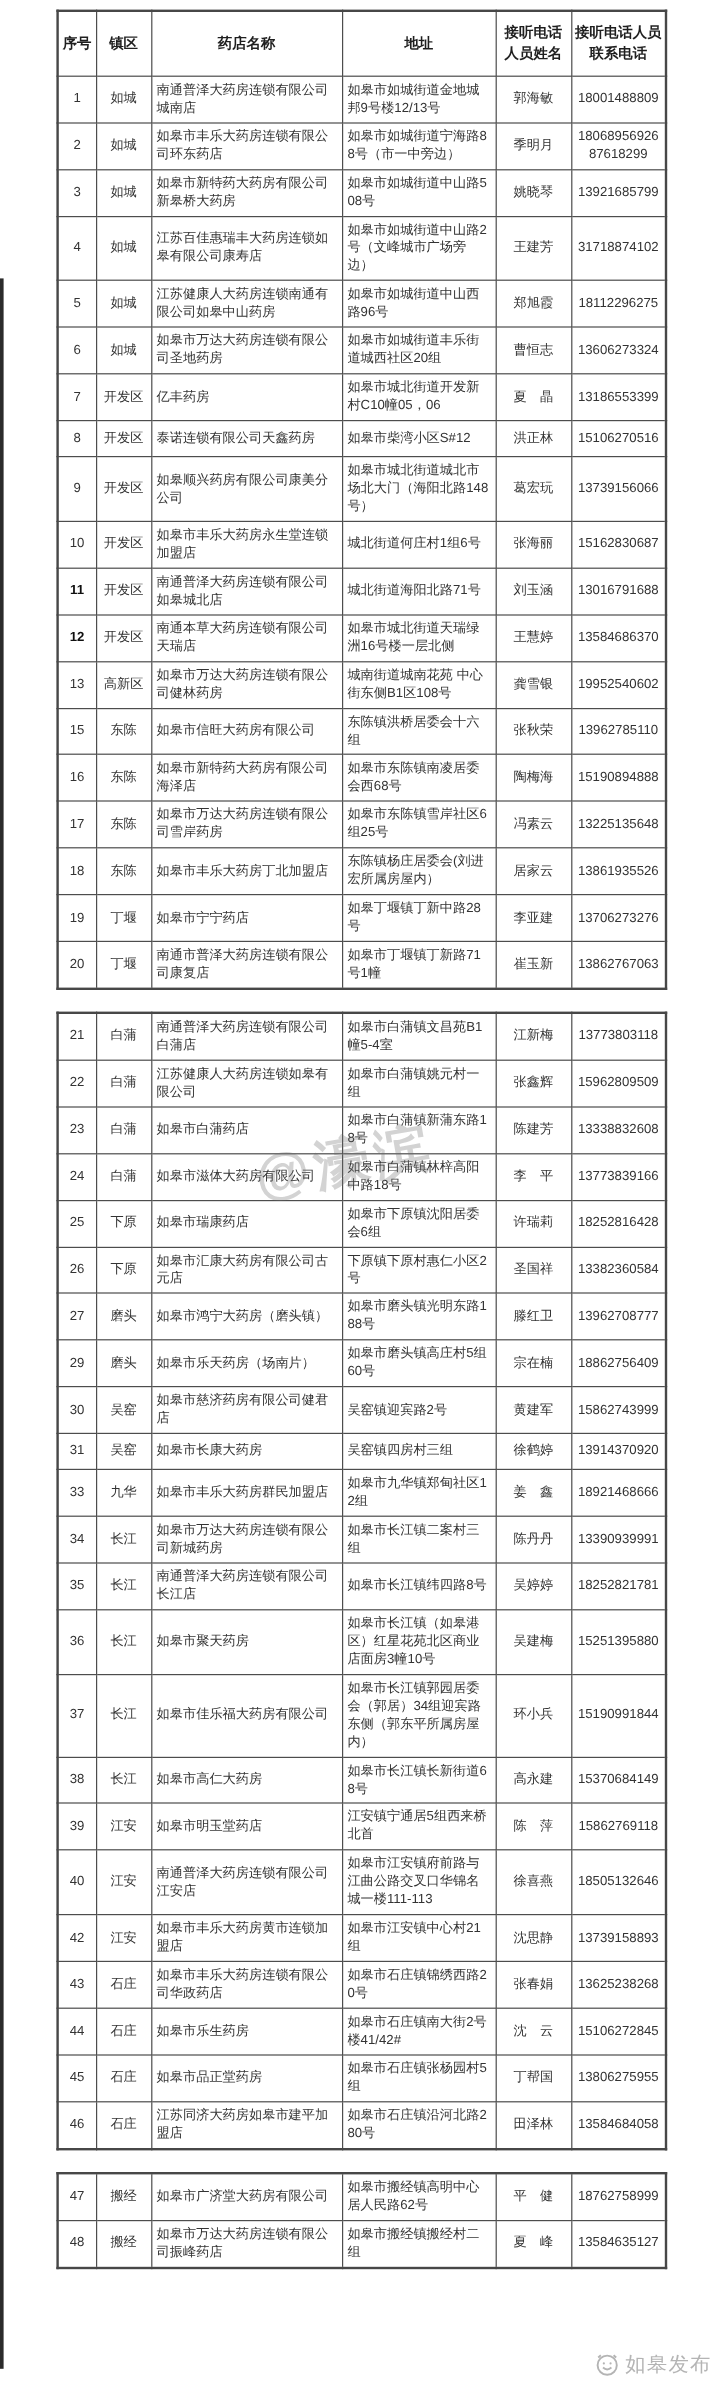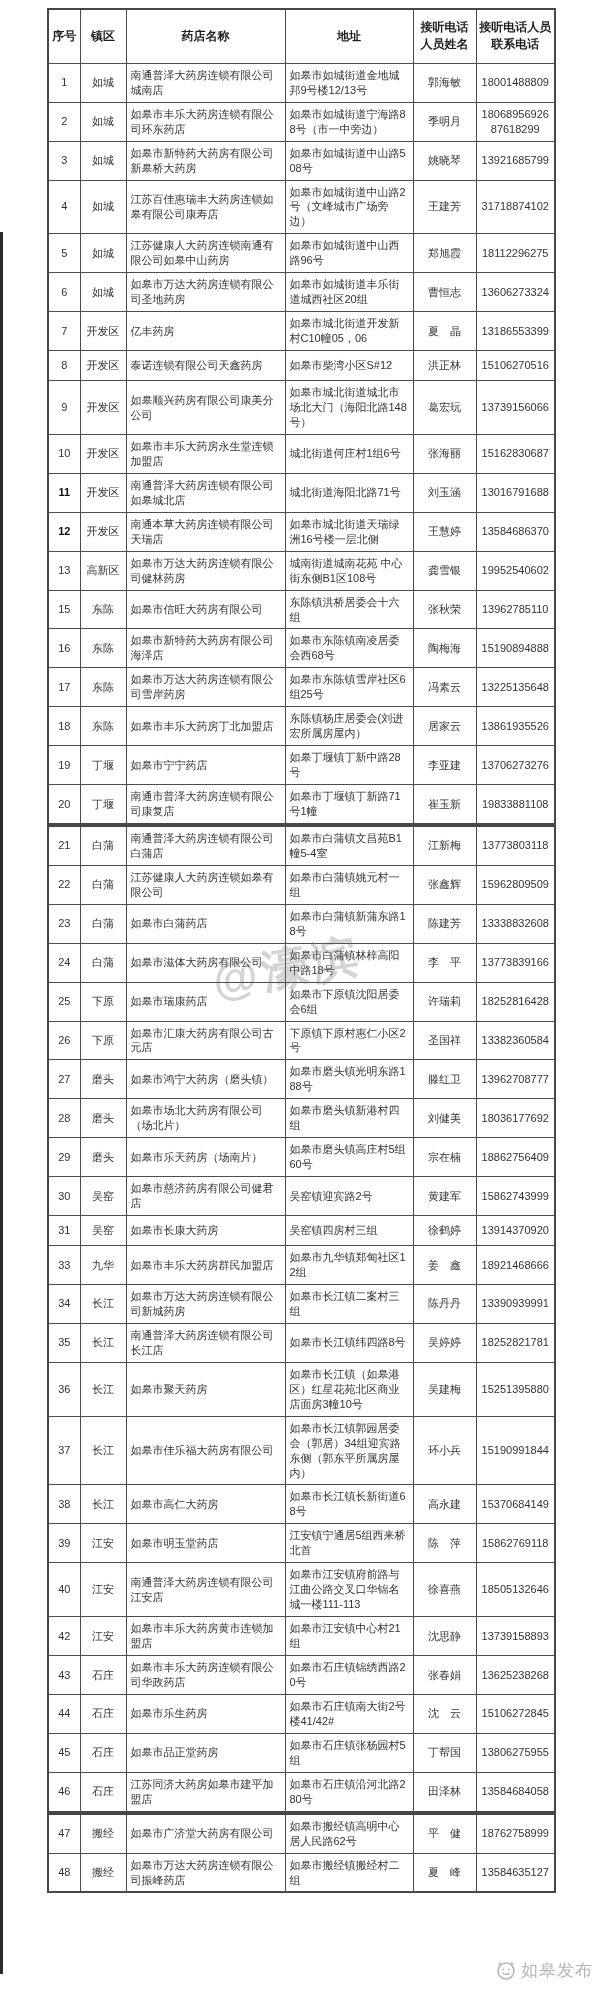--- a/index.html
+++ b/index.html
@@ -12,21 +12,21 @@
     overflow:hidden;
   }
   #table-area{position:absolute;left:47px;top:8px;width:507px;}
   table.seg{
     border-collapse:collapse;
     table-layout:fixed;
     width:507px;
     background:#fff;
     border:2px solid #474747;
   }
-  #table-area table.seg + table.seg{margin-top:0;}
+  #table-area table.seg + table.seg{margin-top:18px;}
   th,td{border:1px solid #4d4d4d;overflow:hidden;word-break:break-all;}
   th{
     font-size:12px;font-weight:700;color:#1f1f1f;
     text-align:center;padding:9px 2px;line-height:1.45;
   }
   td{
     font-size:11px;line-height:1.36;color:#333;
     padding:4px 4px;height:30px;box-sizing:border-box;
     text-align:center;
   }
@@ -223,21 +223,21 @@
       <td class="left">如皋丁堰镇丁新中路28号</td>
       <td>李亚建</td>
       <td>13706273276</td>
     </tr>
           <tr>
       <td>20</td>
       <td>丁堰</td>
       <td class="left">南通市普泽大药房连锁有限公司康复店</td>
       <td class="left">如皋市丁堰镇丁新路71号1幢</td>
       <td>崔玉新</td>
-      <td>19833881108</td>
+      <td>13862767063</td>
     </tr>
         </tbody>
     </table>
       <table class="seg">
       <colgroup>
         <col style="width:32px">
           <col style="width:46px">
           <col style="width:159px">
         <col style="width:128px">
           <col style="width:63px">
@@ -293,28 +293,20 @@
       <td>圣国祥</td>
       <td>13382360584</td>
     </tr>
           <tr>
       <td>27</td>
       <td>磨头</td>
       <td class="left">如皋市鸿宁大药房（磨头镇）</td>
       <td class="left">如皋市磨头镇光明东路188号</td>
       <td>滕红卫</td>
       <td>13962708777</td>
-    </tr>
-          <tr>
-      <td>28</td>
-      <td>磨头</td>
-      <td class="left">如皋市场北大药房有限公司（场北片）</td>
-      <td class="left">如皋市磨头镇新港村四组</td>
-      <td>刘健美</td>
-      <td>18036177692</td>
     </tr>
           <tr>
       <td>29</td>
       <td>磨头</td>
       <td class="left">如皋市乐天药房（场南片）</td>
       <td class="left">如皋市磨头镇高庄村5组60号</td>
       <td>宗在楠</td>
       <td>18862756409</td>
     </tr>
           <tr>

